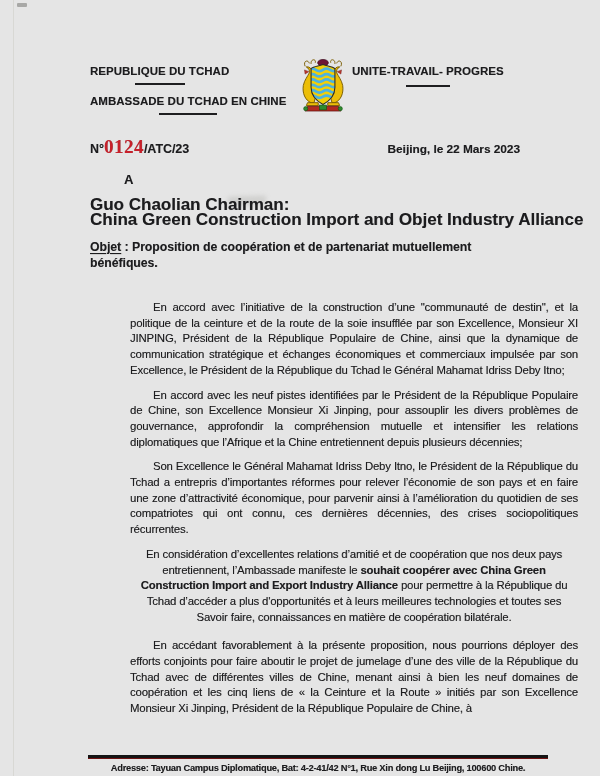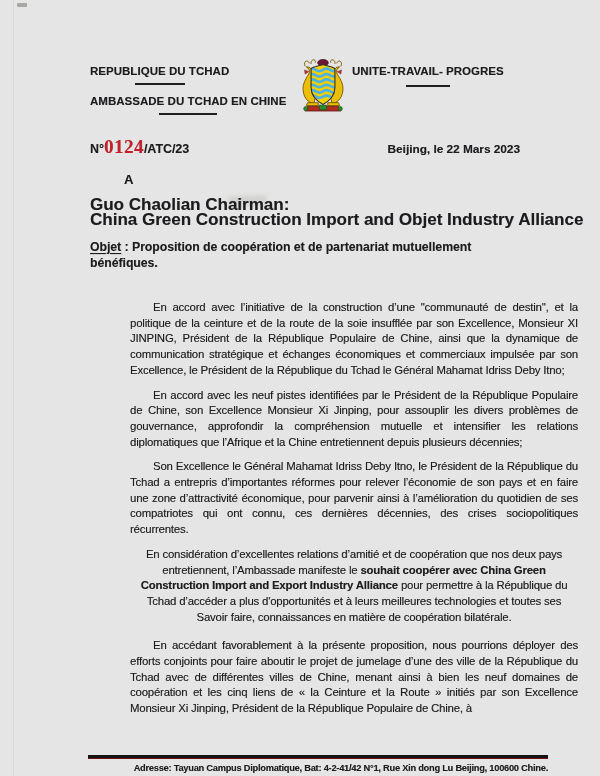--- a/index.html
+++ b/index.html
@@ -38,21 +38,21 @@
   .body-text p{
     margin:0 0 9px 0;font-size:11.3px;line-height:15.7px;letter-spacing:-0.15px;
     text-align:justify;text-indent:23px;
   }
   .body-text p.noindent{text-indent:0;text-align:center;}
   .body-text p.gap-lg{margin-bottom:13px;}
   .body-text p.last{margin-bottom:0;}
   .body-text strong{font-weight:bold;}
   
   .footer-rule{position:absolute;left:88px;top:755px;width:460px;height:3px;background:#141414;border-bottom:1px solid #6e1212;}
-  .footer-address{position:absolute;left:88px;top:763px;width:460px;text-align:right;font-weight:bold;font-size:9.2px;letter-spacing:-0.2px;white-space:nowrap;}
+  .footer-address{position:absolute;left:88px;top:763px;width:460px;text-align:center;font-weight:bold;font-size:9.2px;letter-spacing:-0.2px;white-space:nowrap;}
 </style>
 </head>
 <body>
 
 <div class="page">
 
   <div class="edge-line"></div>
   <div class="corner-mark"></div>
 
   <div class="lh-left">

